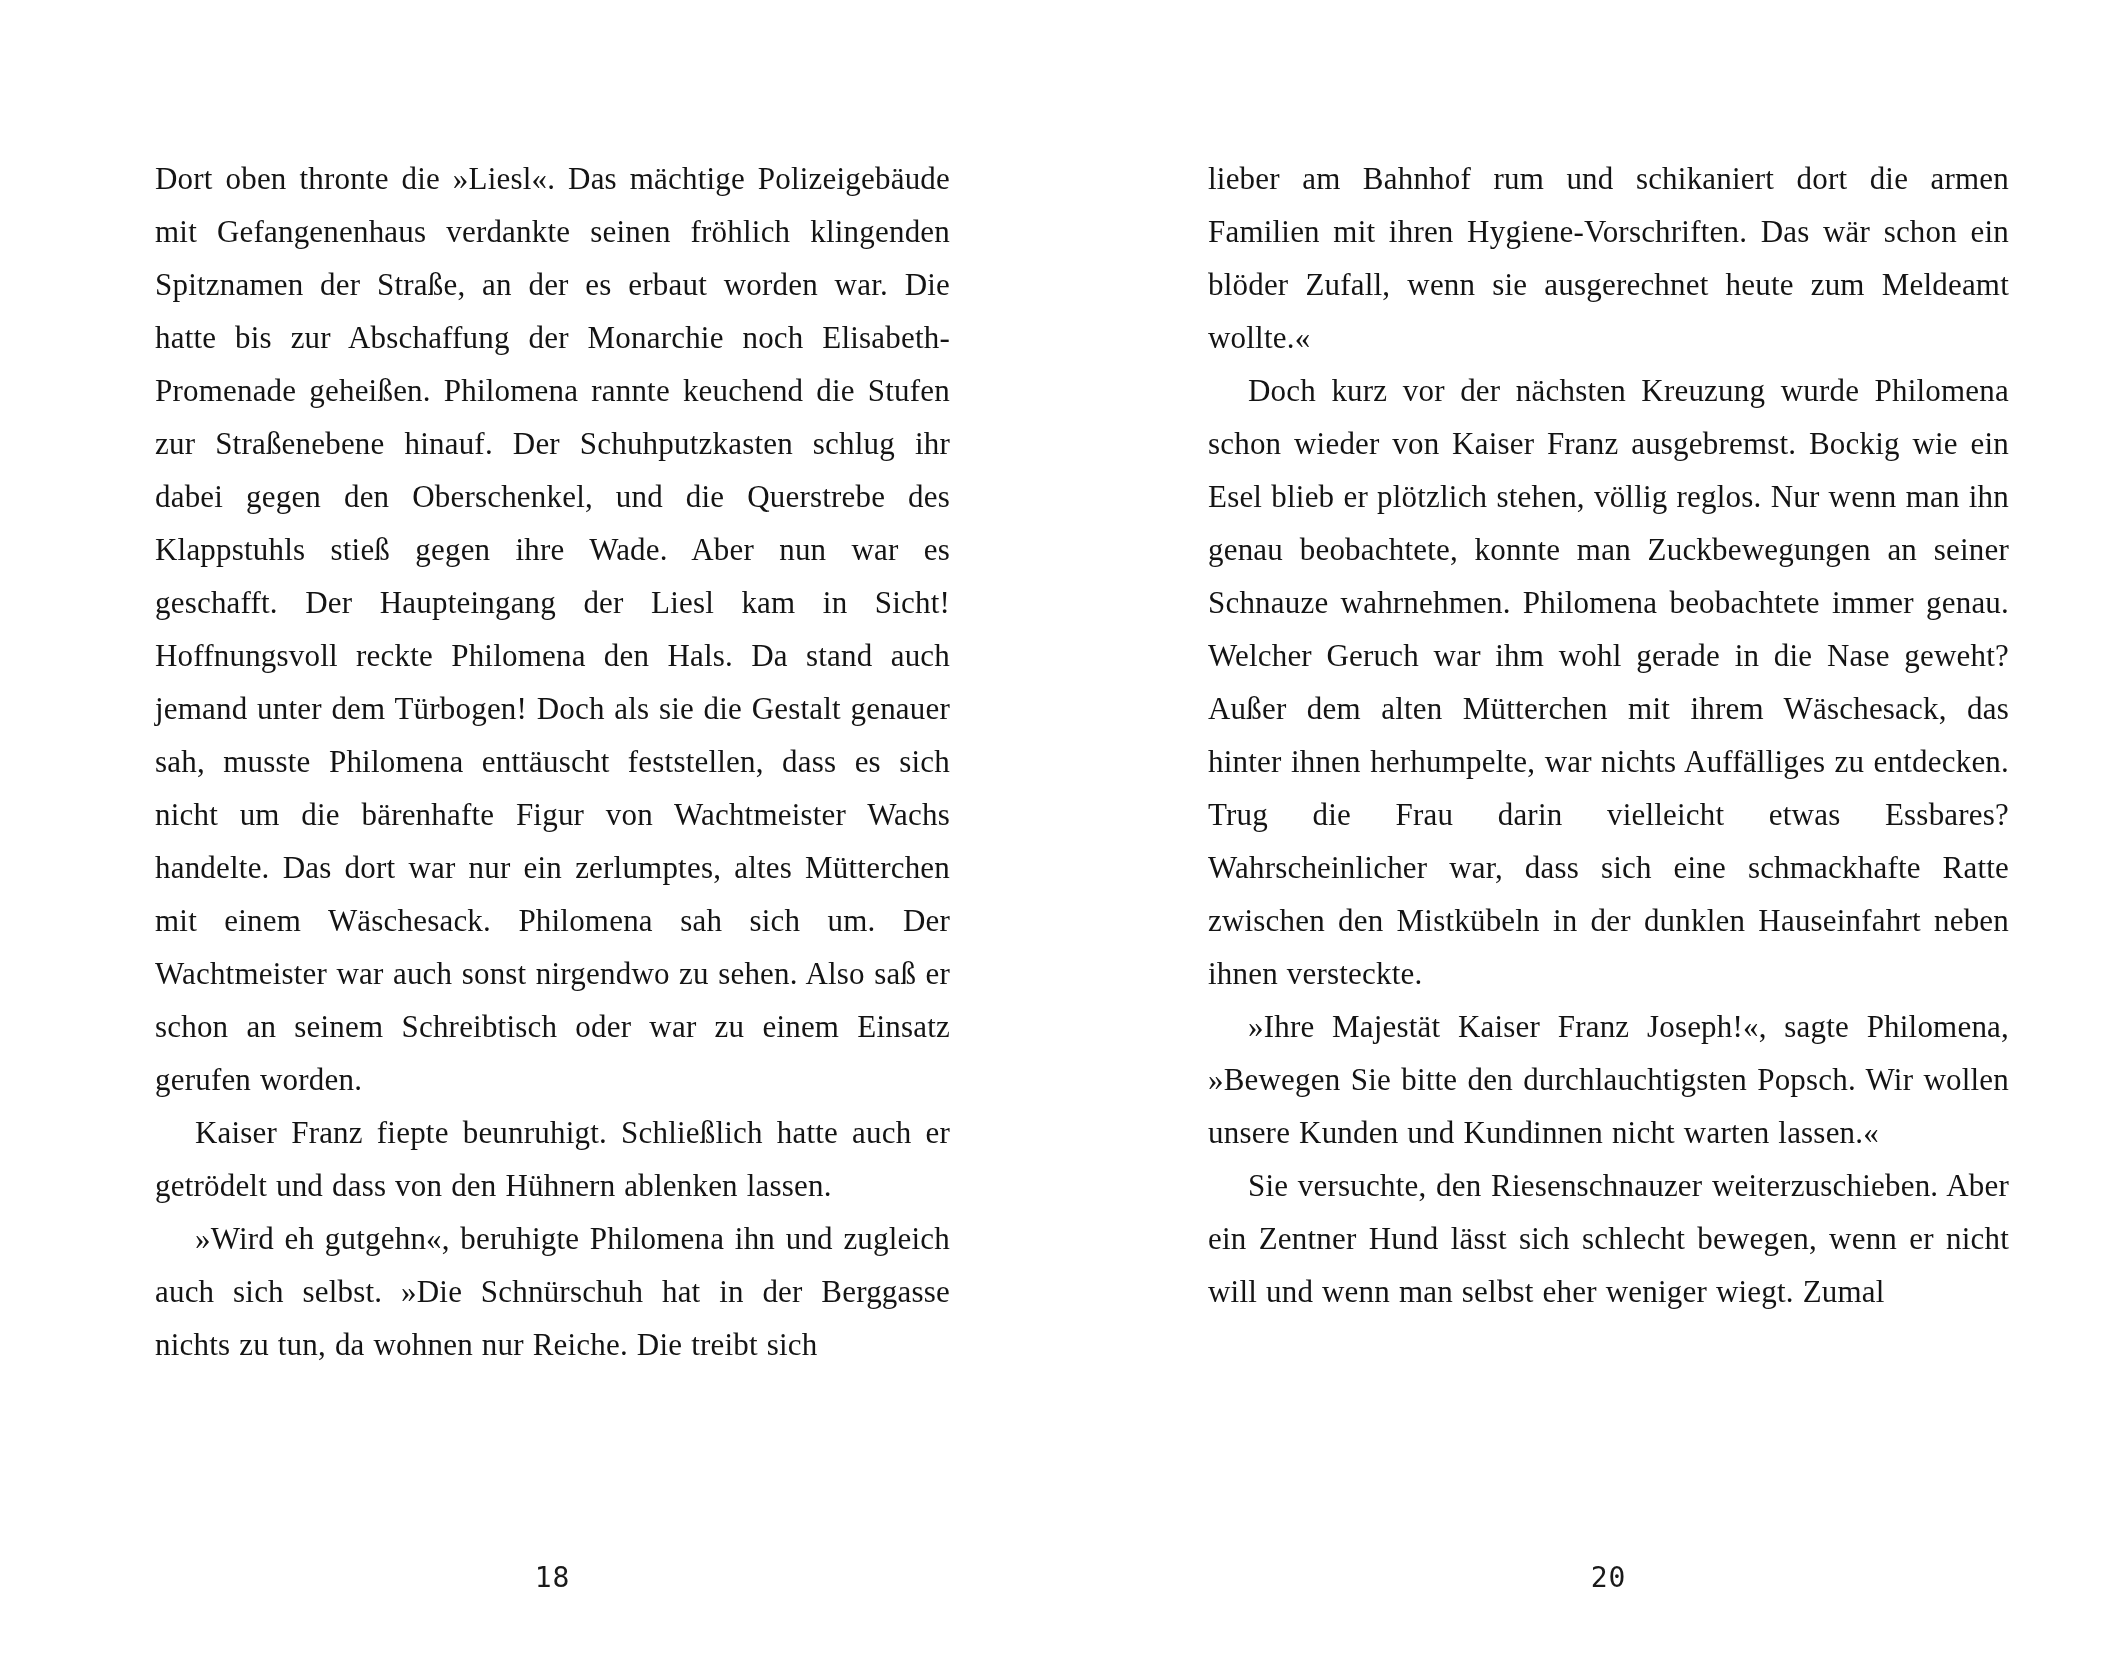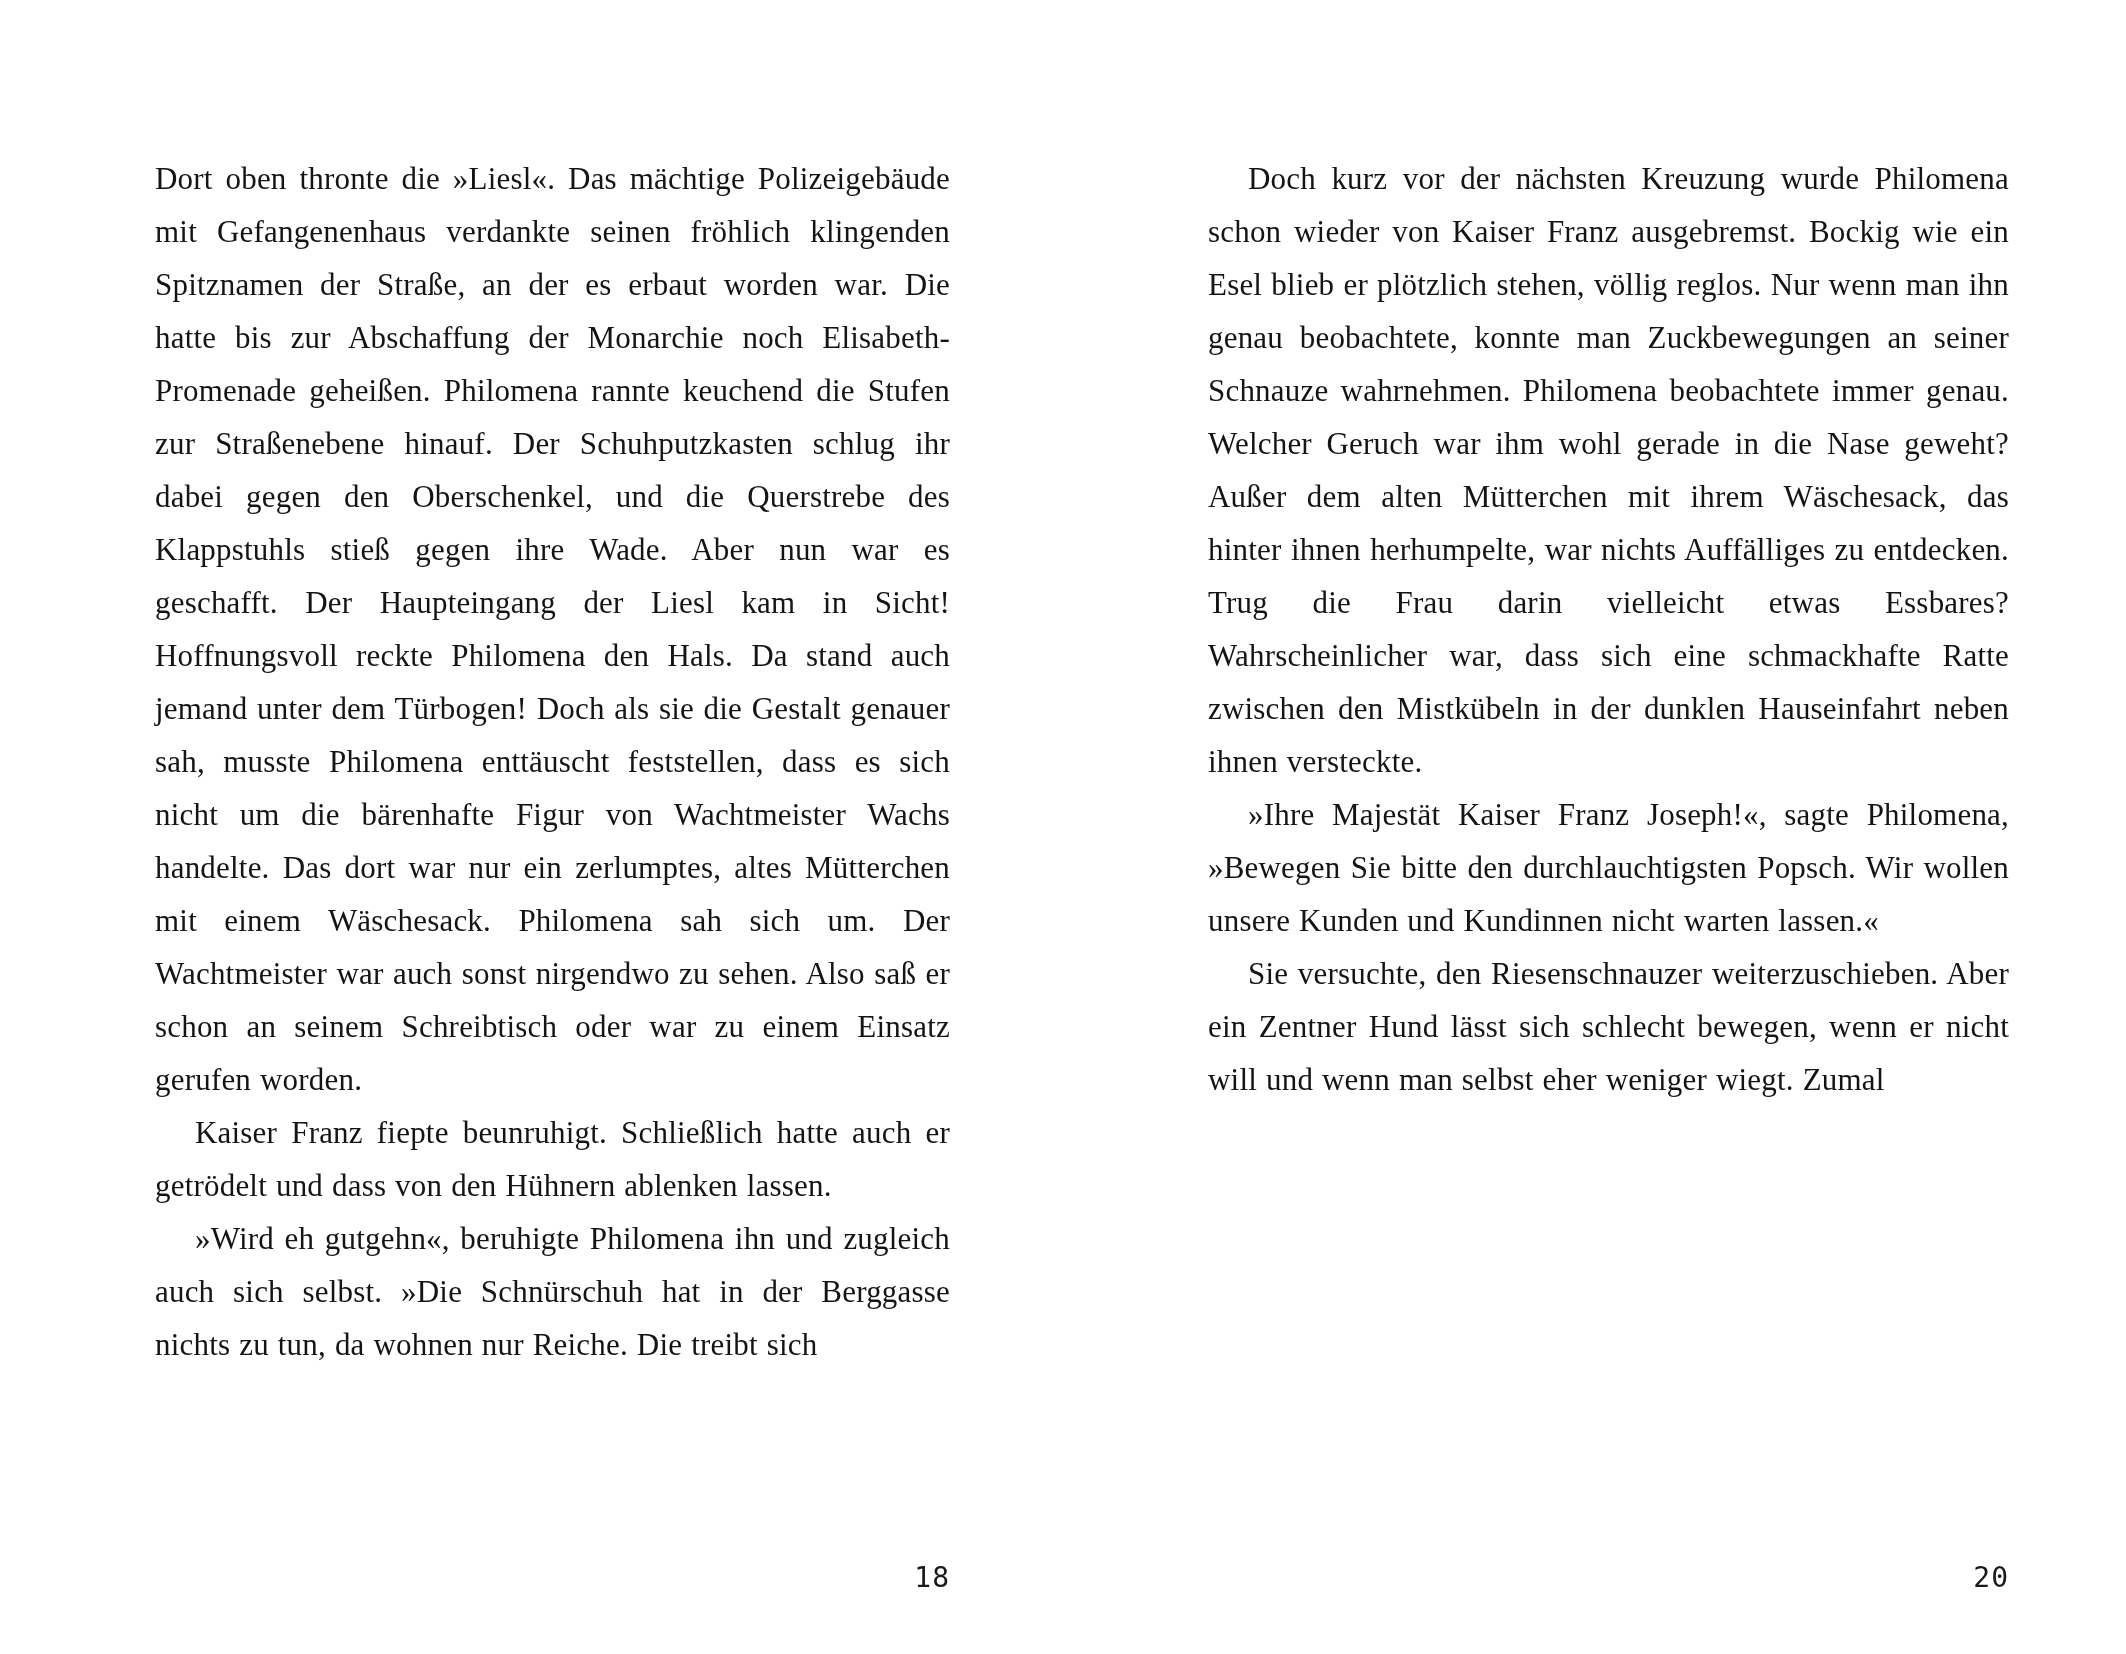--- a/index.html
+++ b/index.html
@@ -49,21 +49,21 @@
     word-spacing: 1px;
     hyphens: auto;
     -webkit-hyphens: auto;
   }
   .text-block p.indent {
     text-indent: 40px;
   }
   .page-number {
     position: absolute;
     bottom: 60px;
-    text-align: right;
+    text-align: center;
     font-family: "DejaVu Sans Mono", monospace;
     font-size: 28px;
     letter-spacing: 1px;
     color: #1a1a1a;
   }
   .page-left .page-number {
     left: 155px;
     right: 113px;
   }
   .page-right .page-number {
@@ -80,20 +80,21 @@
     <div class="text-block">
         <p class="">Dort oben thronte die »Liesl«. Das mächtige Polizeigebäude mit Gefangenenhaus verdankte seinen fröhlich klingenden Spitznamen der Straße, an der es erbaut worden war. Die hatte bis zur Abschaffung der Monarchie noch Elisabeth-Promenade geheißen. Philomena rannte keuchend die Stufen zur Straßenebene hinauf. Der Schuhputzkasten schlug ihr dabei gegen den Oberschenkel, und die Querstrebe des Klappstuhls stieß gegen ihre Wade. Aber nun war es geschafft. Der Haupteingang der Liesl kam in Sicht! Hoffnungsvoll reckte Philomena den Hals. Da stand auch jemand unter dem Türbogen! Doch als sie die Gestalt genauer sah, musste Philomena enttäuscht feststellen, dass es sich nicht um die bärenhafte Figur von Wachtmeister Wachs handelte. Das dort war nur ein zerlumptes, altes Mütterchen mit einem Wäschesack. Philomena sah sich um. Der Wachtmeister war auch sonst nirgendwo zu sehen. Also saß er schon an seinem Schreibtisch oder war zu einem Einsatz gerufen worden.</p>
         <p class="indent">Kaiser Franz fiepte beunruhigt. Schließlich hatte auch er getrödelt und dass von den Hühnern ablenken lassen.</p>
         <p class="indent">»Wird eh gutgehn«, beruhigte Philomena ihn und zugleich auch sich selbst. »Die Schnürschuh hat in der Berggasse nichts zu tun, da wohnen nur Reiche. Die treibt sich</p>
       </div>
     <div class="page-number">18</div>
   </section>
 
   <section class="page page-right">
     <div class="text-block">
+        <p class="">lieber am Bahnhof rum und schikaniert dort die armen Familien mit ihren Hygiene-Vorschriften. Das wär schon ein blöder Zufall, wenn sie ausgerechnet heute zum Meldeamt wollte.«</p>
         <p class="indent">Doch kurz vor der nächsten Kreuzung wurde Philomena schon wieder von Kaiser Franz ausgebremst. Bockig wie ein Esel blieb er plötzlich stehen, völlig reglos. Nur wenn man ihn genau beobachtete, konnte man Zuckbewegungen an seiner Schnauze wahrnehmen. Philomena beobachtete immer genau. Welcher Geruch war ihm wohl gerade in die Nase geweht? Außer dem alten Mütterchen mit ihrem Wäschesack, das hinter ihnen herhumpelte, war nichts Auffälliges zu entdecken. Trug die Frau darin vielleicht etwas Essbares? Wahrscheinlicher war, dass sich eine schmackhafte Ratte zwischen den Mistkübeln in der dunklen Hauseinfahrt neben ihnen versteckte.</p>
         <p class="indent">»Ihre Majestät Kaiser Franz Joseph!«, sagte Philomena, »Bewegen Sie bitte den durchlauchtigsten Popsch. Wir wollen unsere Kunden und Kundinnen nicht warten lassen.«</p>
         <p class="indent">Sie versuchte, den Riesenschnauzer weiterzuschieben. Aber ein Zentner Hund lässt sich schlecht bewegen, wenn er nicht will und wenn man selbst eher weniger wiegt. Zumal</p>
       </div>
     <div class="page-number">20</div>
   </section>
 
 </div>
 
 </body></html>

